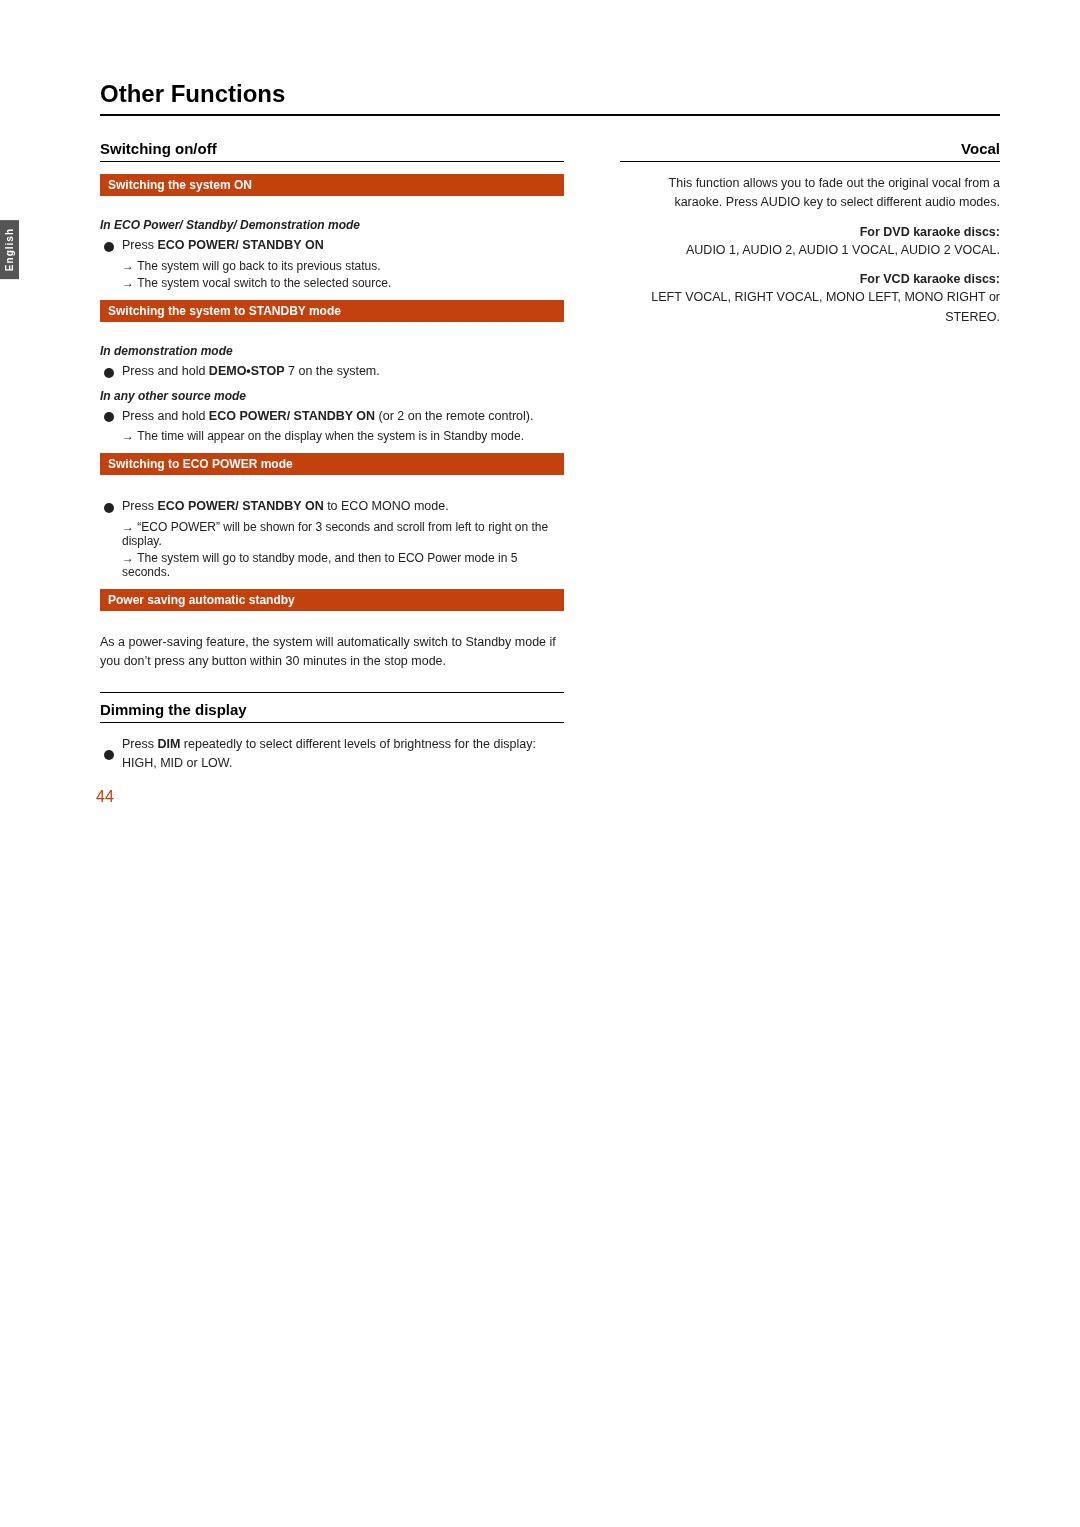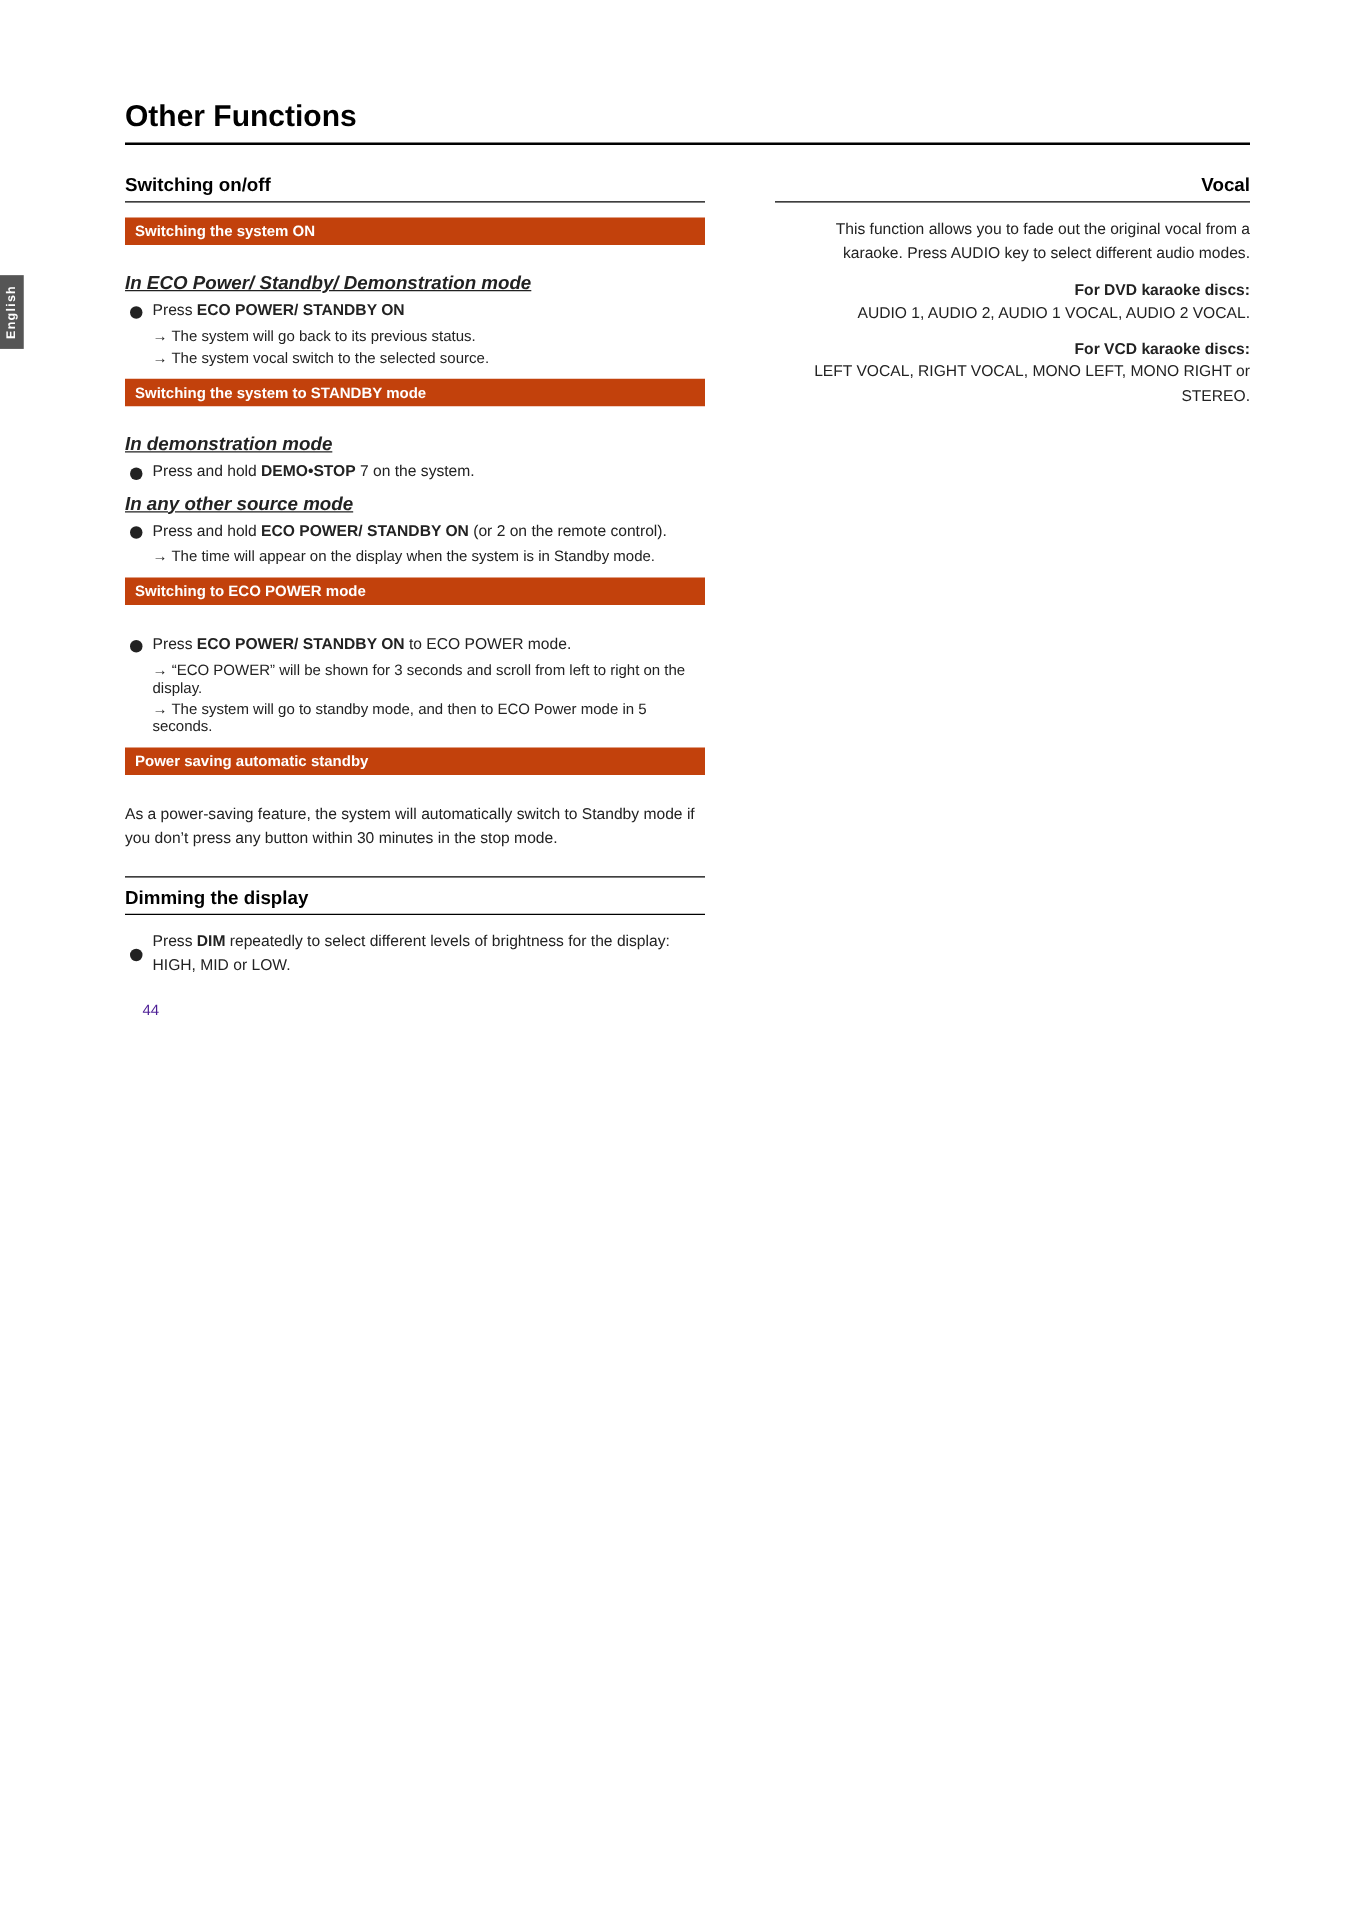--- a/index.html
+++ b/index.html
@@ -75,23 +75,22 @@
       font-size: 12px;
       font-weight: bold;
       padding: 4px 8px;
       margin: 10px 0 22px 0;
     }
 
     
     .sub-heading {
       font-weight: bold;
       font-style: italic;
-      font-size: 15px;
+      font-size: 12px;
       margin: 8px 0 4px 0;
-      text-decoration: underline;
     }
 
     
     .bullet-item {
       display: flex;
       align-items: center;
       margin-bottom: 4px;
       margin-left: 4px;
     }
 
@@ -141,23 +140,23 @@
       font-weight: bold;
       font-size: 12.5px;
       margin-top: 12px;
       margin-bottom: 2px;
     }
 
     
     .page-number {
       position: absolute;
       bottom: 50px;
-      left: 114px;
-      font-size: 12px;
-      color: #4c1d95;
+      left: 96px;
+      font-size: 16px;
+      color: #c2410c;
     }
 
     
     .dimming-section {
       margin-top: 20px;
       border-top: 1.5px solid #000;
       padding-top: 8px;
     }
   </style>
 </head>
@@ -202,21 +201,21 @@
         <div class="bullet-item">
           <div class="bullet-dot"></div>
           <div class="bullet-text">Press and hold <strong>ECO POWER/ STANDBY ON</strong><span> (or 2  on the remote control).</span></div>
         </div>
         <div class="arrow-note">The time will appear on the display when the system is in Standby mode.</div>
 
         <div class="banner">Switching to ECO POWER mode</div>
 
         <div class="bullet-item">
           <div class="bullet-dot"></div>
-          <div class="bullet-text">Press <strong>ECO POWER/ STANDBY ON</strong><span> to ECO POWER mode.</span></div>
+          <div class="bullet-text">Press <strong>ECO POWER/ STANDBY ON</strong><span> to ECO MONO mode.</span></div>
         </div>
         <div class="arrow-note">“ECO POWER” will be shown for 3 seconds and scroll from left to right on the display.</div>
         <div class="arrow-note">The system will go to standby mode, and then to ECO Power mode in 5 seconds.</div>
 
         <div class="banner">Power saving automatic standby</div>
 
         <div class="para">As a power-saving feature, the system will automatically switch to Standby mode if you don’t press any button within 30 minutes in the stop mode.</div>
       </div>
 
       <div class="dimming-section">

